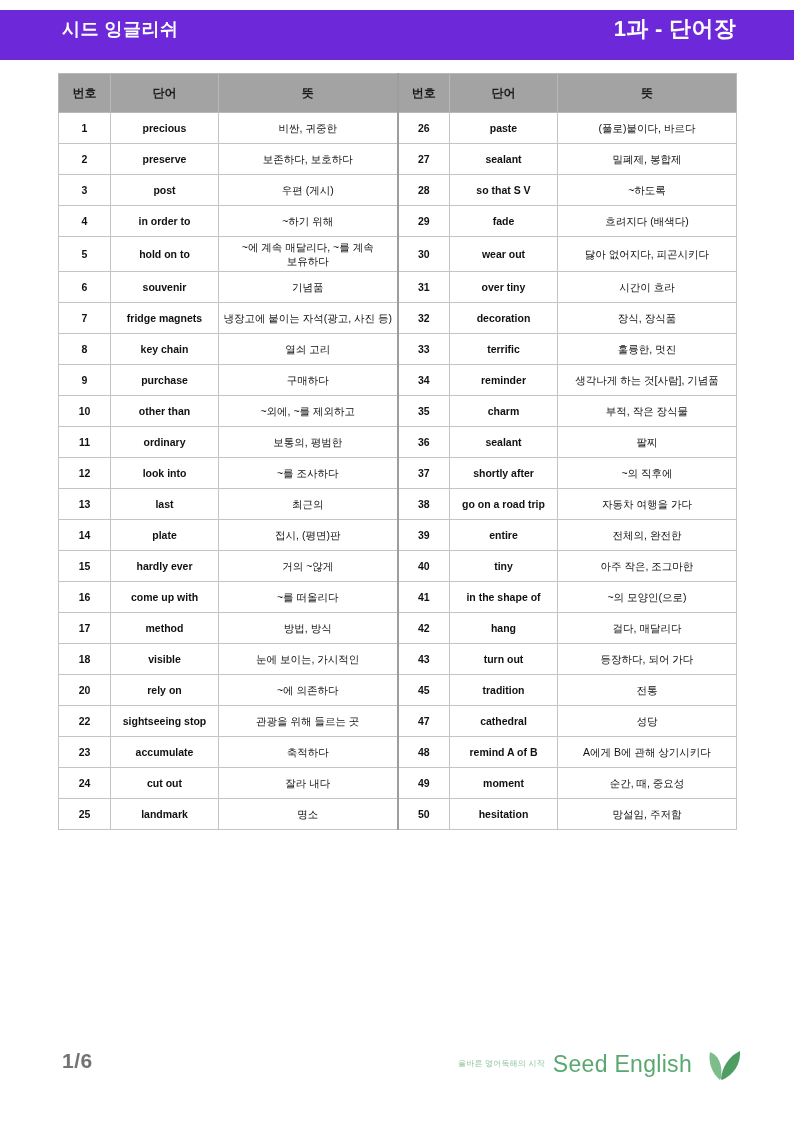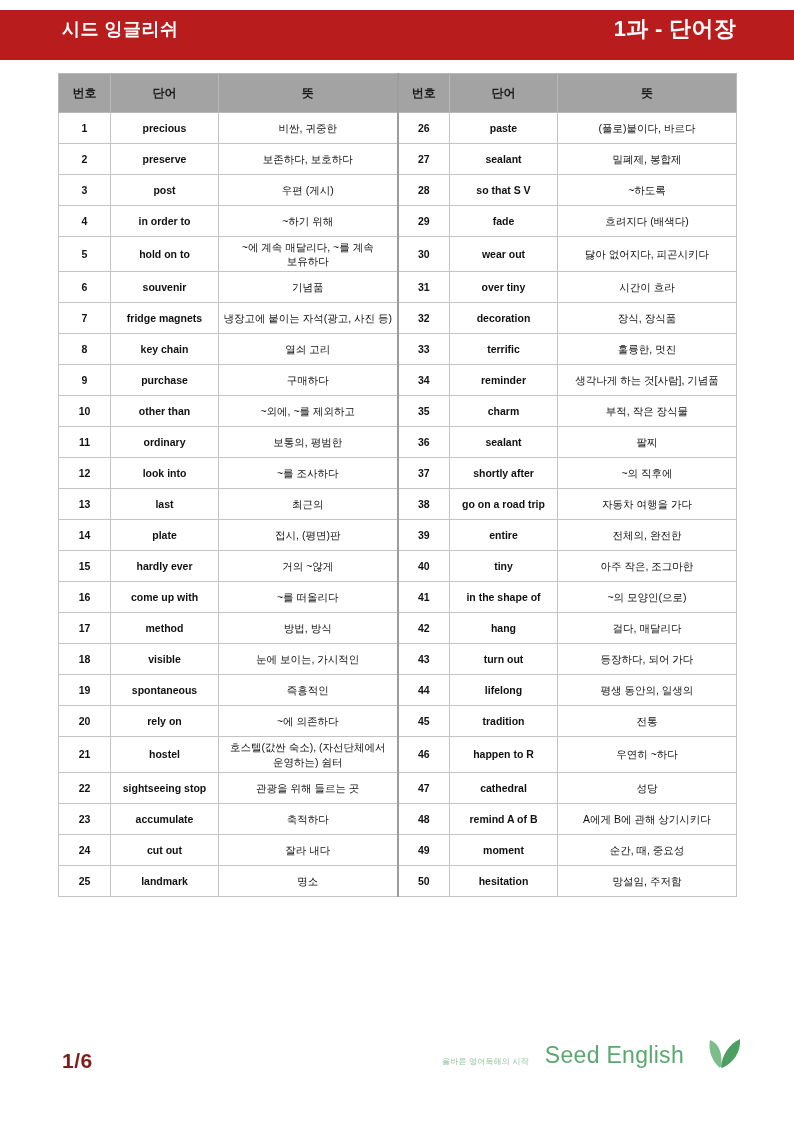--- a/index.html
+++ b/index.html
@@ -16,21 +16,21 @@
     overflow: hidden;
   }
 
   
   .header-bar {
     position: absolute;
     left: 0;
     top: 10px;
     width: 794px;
     height: 50px;
-    background: #b91c1c;
+    background: #6d28d9;
     display: flex;
     align-items: center;
     justify-content: space-between;
     box-sizing: border-box;
     padding: 0 58px 12px 62px;
   }
   .header-title {
     color: #ffffff;
     font-size: 18px;
     font-weight: bold;
@@ -108,30 +108,30 @@
     bottom: 28px;
     width: 794px;
     height: 60px;
   }
   .page-num {
     position: absolute;
     left: 62px;
     top: 14px;
     font-size: 21px;
     font-weight: bold;
-    color: #7f1d1d;
+    color: #737373;
     letter-spacing: 0.5px;
   }
   .brand {
     position: absolute;
     right: 52px;
-    top: 0;
+    top: 12px;
     display: flex;
-    align-items: flex-end;
-    gap: 16px;
+    align-items: center;
+    gap: 8px;
   }
   .brand-tagline {
     font-size: 8px;
     color: #8fc49b;
     letter-spacing: 0.2px;
     white-space: nowrap;
     padding-bottom: 2px;
   }
   .brand-name {
     font-family: Liberation Sans, sans-serif;
@@ -311,42 +311,26 @@
         </tr>
         <tr>
           <td class="num">18</td>
           <td class="word">visible</td>
           <td class="mean left-half">눈에 보이는, 가시적인</td>
           <td class="num">43</td>
           <td class="word">turn out</td>
           <td class="mean">등장하다, 되어 가다</td>
         </tr>
         <tr>
-          <td class="num">19</td>
-          <td class="word">spontaneous</td>
-          <td class="mean left-half">즉흥적인</td>
-          <td class="num">44</td>
-          <td class="word">lifelong</td>
-          <td class="mean">평생 동안의, 일생의</td>
-        </tr>
-        <tr>
           <td class="num">20</td>
           <td class="word">rely on</td>
           <td class="mean left-half">~에 의존하다</td>
           <td class="num">45</td>
           <td class="word">tradition</td>
           <td class="mean">전통</td>
-        </tr>
-        <tr>
-          <td class="num">21</td>
-          <td class="word">hostel</td>
-          <td class="mean left-half">호스텔(값싼 숙소), (자선단체에서 운영하는) 쉼터</td>
-          <td class="num">46</td>
-          <td class="word">happen to R</td>
-          <td class="mean">우연히 ~하다</td>
         </tr>
         <tr>
           <td class="num">22</td>
           <td class="word">sightseeing stop</td>
           <td class="mean left-half">관광을 위해 들르는 곳</td>
           <td class="num">47</td>
           <td class="word">cathedral</td>
           <td class="mean">성당</td>
         </tr>
         <tr>

